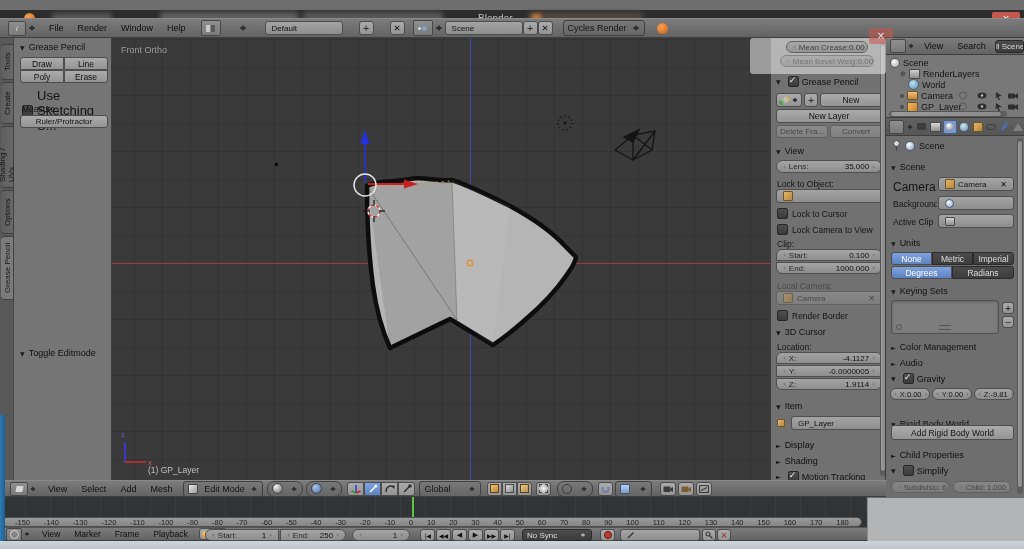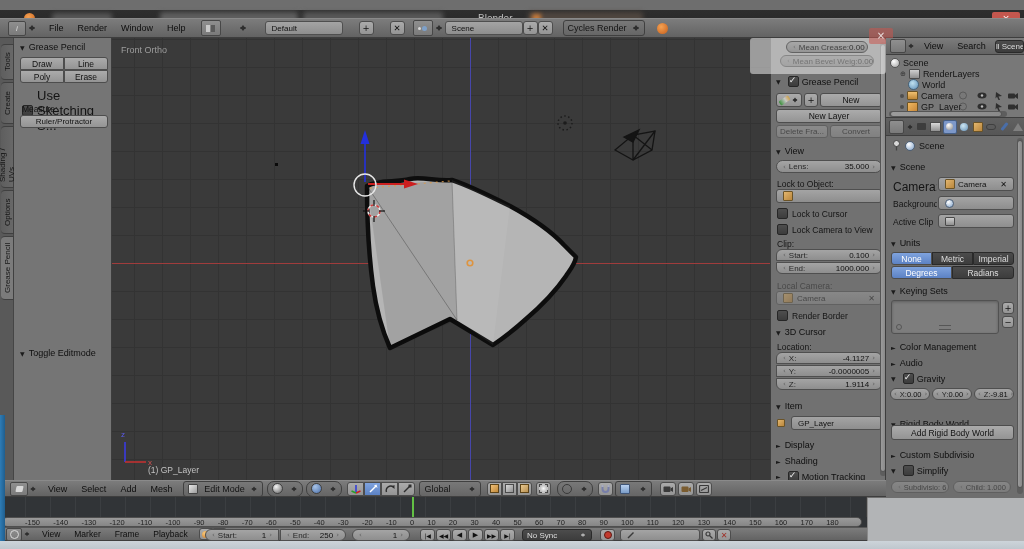--- a/index.html
+++ b/index.html
@@ -465,21 +465,21 @@
       <span class="lab">Z:</span>
         <span class="val">-9.81</span>
     </div>
 
     <div class="ph r" style="left:5px;top:301px;">
         <span>Rigid Body World</span>
       </div>
     <div class="btn r" style="left:5px;top:307px;width:123px;height:15px;">Add Rigid Body World</div>
 
     <div class="ph closed r" style="left:5px;top:332px;">
-        <span>Custom Subdivisio</span>
+        <span>Child Properties</span>
       </div>
     <div class="ph r" style="left:5px;top:347px;gap:3px;">
       <span class="cb"></span>
         <span>Simplify</span>
     </div>
     <div class="pill num dis r" style="left:5px;top:363px;width:58px;height:12px;font-size:7.5px;">
       <span class="val" style="text-align:center;">Subdivisio: 6</span>
     </div>
     <div class="pill num dis r" style="left:67px;top:363px;width:58px;height:12px;font-size:7.5px;">
       <span class="val" style="text-align:center;">Child: 1.000</span>
@@ -598,21 +598,21 @@
           </svg>
       </div>
     </div>
   </div>
 
   <div class="r" style="left:0;top:497px;width:867px;height:20px;background:#313437;
        background-image:repeating-linear-gradient(90deg,#3b3e41 0px,#3b3e41 1px,transparent 1px,transparent 25px);border-right:1px solid #3d3d3d;">
     <div class="r" style="left:412px;top:0;width:2px;height:30px;background:#62c044;"></div>
   </div>
   <div class="r" style="left:0;top:517px;width:867px;height:10px;background:#313437;">
-    <div class="r flex" style="left:2px;top:0;width:860px;height:10px;background:linear-gradient(#9a9a9a,#868686);border:1px solid #4f4f4f;border-radius:5px;justify-content:space-between;padding:0 22px;font-size:7.5px;color:#1f1f1f;">
+    <div class="r flex" style="left:2px;top:0;width:860px;height:10px;background:linear-gradient(#9a9a9a,#868686);border:1px solid #4f4f4f;border-radius:5px;justify-content:space-between;padding:0 12px;font-size:7.5px;color:#1f1f1f;">
         <span>-150</span>
         <span>-140</span>
         <span>-130</span>
         <span>-120</span>
         <span>-110</span>
         <span>-100</span>
         <span>-90</span>
         <span>-80</span>
         <span>-70</span>
         <span>-60</span>

